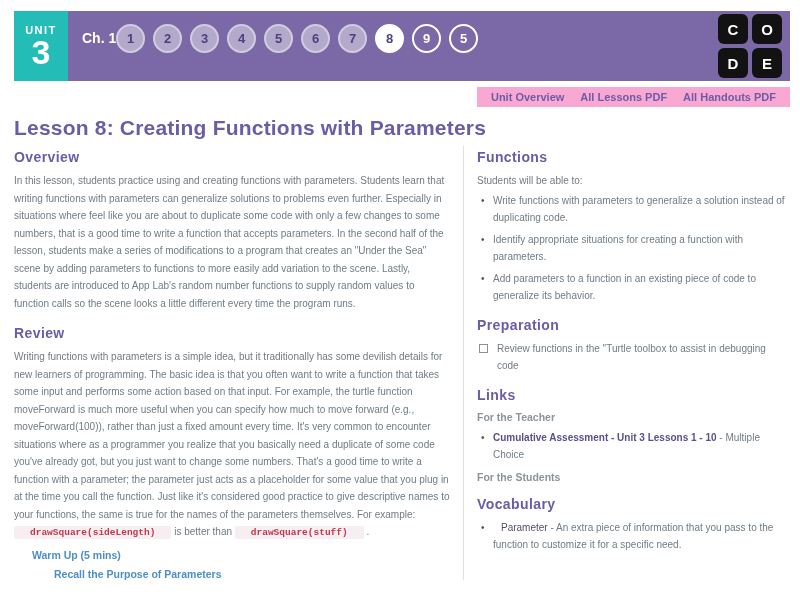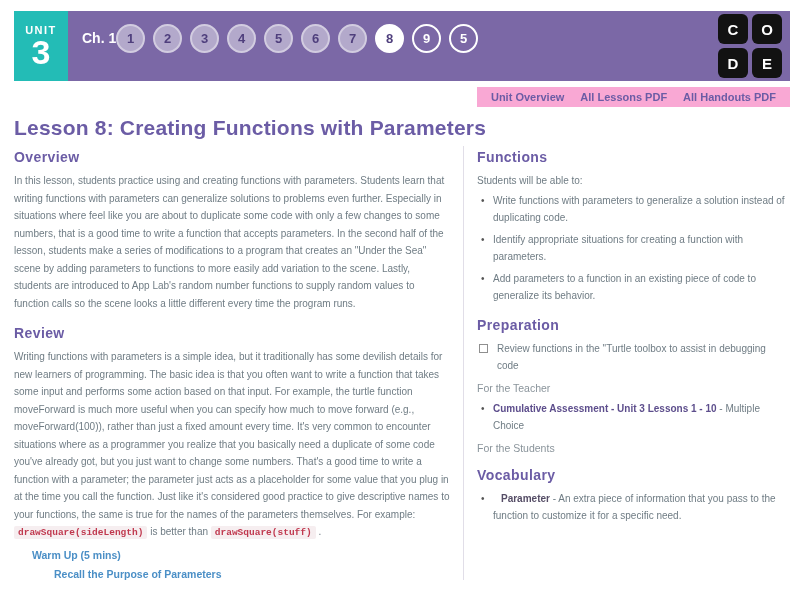--- a/index.html
+++ b/index.html
@@ -39,35 +39,35 @@
   .columns { display:flex; margin-top:6px; align-items:stretch; }
   .col-left { width:436px; flex:none; }
   .divider { width:1px; background:#e1dee8; margin-left:13px; flex:none; }
   .col-right { flex:1; padding-left:13px; min-width:0; }
 
   h2.sec { color:#6b5ca5; font-size:14px; font-weight:bold; letter-spacing:0.4px; margin:13px 0 7px; }
   h2.sec.first { margin-top:3px; }
 
   .body-text { color:#6f7c84; font-size:10px; line-height:1.75; }
   .code { font-family:"Liberation Mono", monospace; font-size:9.5px; font-weight:bold;
-          color:#c0394f; background:#f6eef0; padding:1px 4px; border-radius:2px; }
+          color:#c0394f; background:#f6eef0; padding:1px 16px; border-radius:2px; }
 
   
   .agenda-item { color:#4b8fc6; font-weight:bold; font-size:10.5px; margin-top:7px; cursor:pointer; }
   .agenda-item.lv1 { margin-left:18px; }
   .agenda-item.lv2 { margin-left:40px; }
 
   
   .rlist { list-style:none; margin:2px 0 4px; }
   .rlist li { position:relative; padding-left:16px; margin-bottom:5px;
               color:#6f7c84; font-size:10px; line-height:1.7; }
   .rlist li::before { content:"\2022"; position:absolute; left:4px; top:0; color:#555; }
-  .sublabel { color:#8a949b; font-size:10.5px; margin:8px 0 6px; }
+  .sublabel { color:#8a949b; font-size:10.5px; margin:8px 0 6px;font-weight:bold; }
   .link-strong { color:#5d4e8c; font-weight:bold; cursor:pointer; }
-  .vocab-term { color:#554d66; font-weight:bold;padding-left:8px; }
+  .vocab-term { color:#554d66; font-weight:normal;padding-left:8px; }
   .prep-item { display:flex; color:#6f7c84; font-size:10px; line-height:1.7; margin-top:4px; }
   .checkbox { width:9px; height:9px; border:1px solid #8f8f8f; background:#fff;
               margin:4px 9px 0 2px; flex:none; cursor:pointer; }
 </style>
 </head>
 <body>
 
 <div class="page">
 
   <header class="topbar">
@@ -130,20 +130,21 @@
         <li>Identify appropriate situations for creating a function with parameters.</li>
         <li>Add parameters to a function in an existing piece of code to generalize its behavior.</li>
       </ul>
 
       <h2 class="sec">Preparation</h2>
       <div class="prep-item">
         <span class="checkbox"></span>
         <span>Review functions in the "Turtle toolbox to assist in debugging code</span>
       </div>
 
+      <h2 class="sec">Links</h2>
       <p class="sublabel">For the Teacher</p>
       <ul class="rlist">
         <li><span class="link-strong">Cumulative Assessment - Unit 3 Lessons 1 - 10</span><span> - Multiple Choice</span></li>
       </ul>
       <p class="sublabel">For the Students</p>
 
       <h2 class="sec">Vocabulary</h2>
       <ul class="rlist">
         <li><span class="vocab-term">Parameter</span><span> - An extra piece of information that you pass to the function to customize it for a specific need.</span></li>
       </ul>

